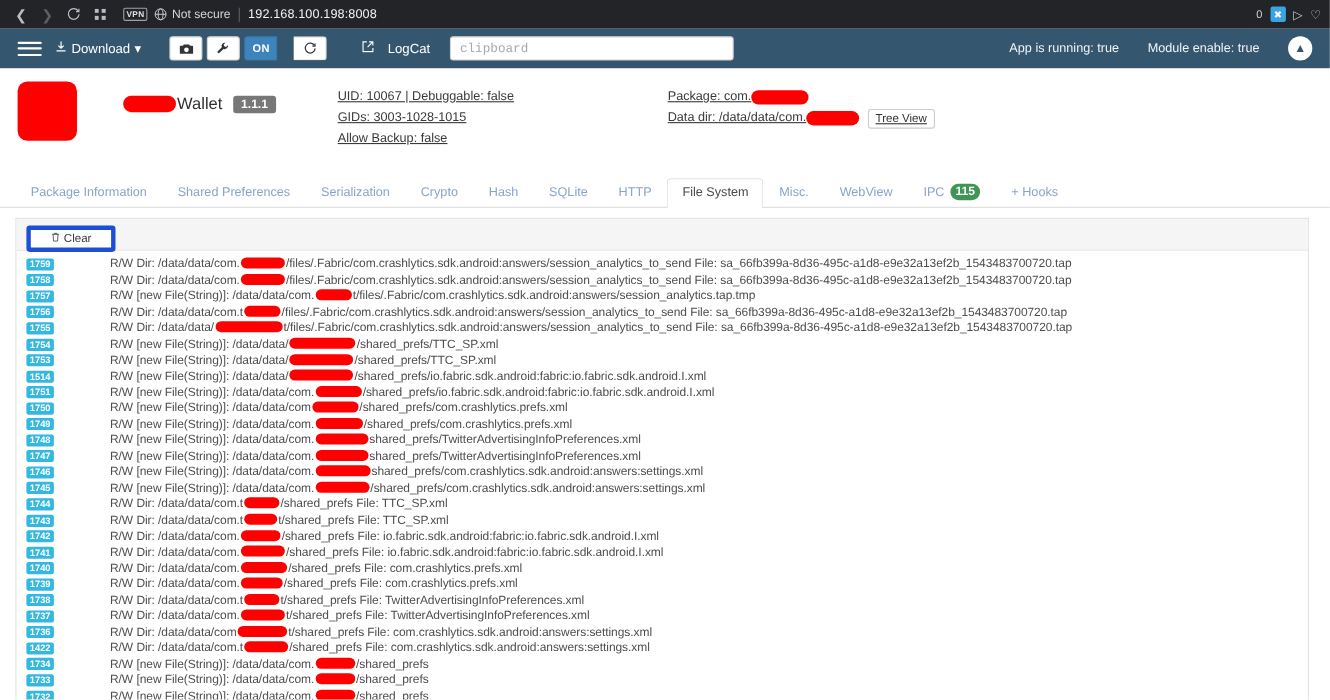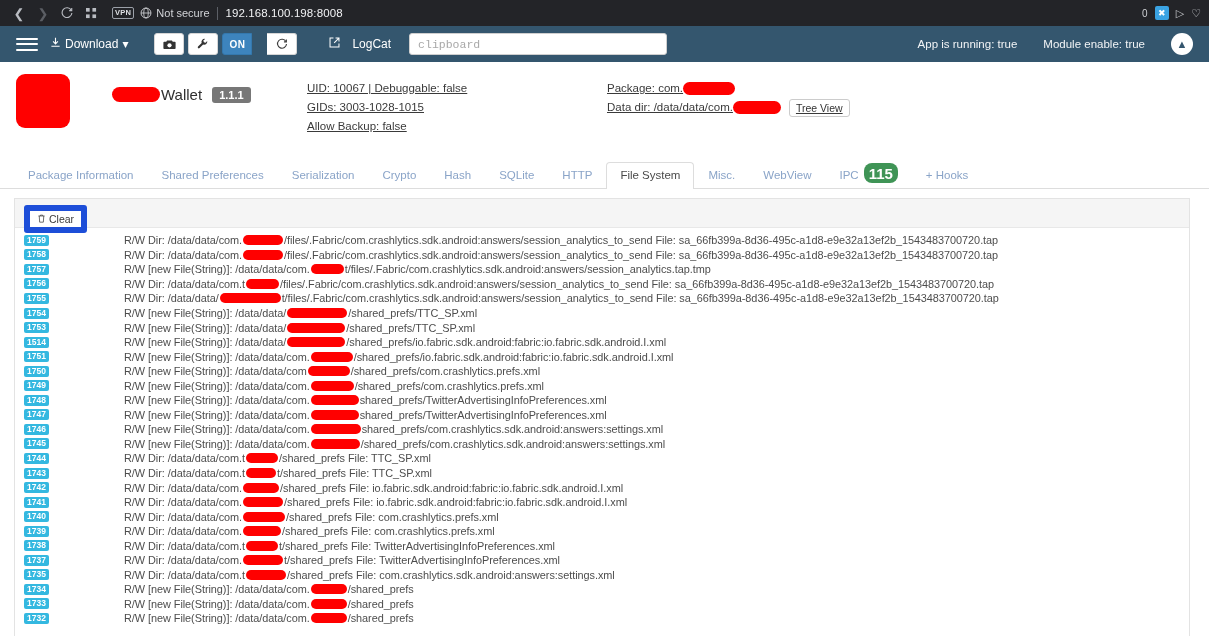--- a/index.html
+++ b/index.html
@@ -167,43 +167,43 @@
     top: 1px;
     white-space: nowrap;
   }
   .tab.active {
     color: #4a4a4a;
     background: #fff;
     border-color: #dddddd;
     border-radius: 4px 4px 0 0;
   }
   .ipc-badge {
-    background:#3f9456; color:#fff; font-size: 15px; font-weight:bold;
+    background:#3f9456; color:#fff; font-size: 11px; font-weight:bold;
     border-radius: 8px; padding: 1.5px 5px; margin-left: 5px;
     vertical-align: 1px;
   }
 
   
   #content {
     margin: 9px 19px 0 14px;
     border: 1px solid #e3e3e3;
     border-bottom: none;
     height: 443px;
     background: #fff;
     overflow: hidden;
   }
   #content-toolbar {
     background: #f5f5f5;
     border-bottom: 1px solid #e8e8e8;
     padding: 6px 9px;
     height: 29px;
   }
   .clear-btn {
-    background:#fff; border: 6px solid #1d4ed8; border-radius: 3px;
-    font-size: 10.5px; color:#3a3a3a; padding: 2px 7px;
+    background:#fff; border: 4px solid #1d4ed8; border-radius: 3px;
+    font-size: 10.5px; color:#3a3a3a; padding: 2px 18px;
     display:inline-flex; align-items:center; gap:3px; cursor:pointer;
     font-family: "Liberation Sans", sans-serif;
   }
   #log-list { padding: 5px 0 0 9px; }
   .log-row {
     display: flex; align-items: center;
     font-size: 10.9px; color: #4d4d4d;
     height: 14.55px;
     white-space: nowrap;
     gap: 46px;
@@ -211,21 +211,21 @@
   .log-id {
     background:#34b8e0; color:#ffffff;
     font-size: 8.5px; font-weight: bold;
     border-radius: 2px;
     padding: 0px 3px;
     line-height: 11px;
     min-width: 25px; text-align:center;
     margin-right: 5px;
     flex: none;
   }
-  .log-txt { letter-spacing: -0.05px; margin-left: 24px; }
+  .log-txt { letter-spacing: -0.05px; }
   .redact-inline {
     display:inline-block; background:#ff0000;
     height: 10px; border-radius: 5px; vertical-align: -1px;
     margin: 0 1px;
   }
 </style>
 </head>
 <body>
 
 <div id="browser-chrome">
@@ -465,21 +465,25 @@
       </div>
       <div class="log-row">
         <span class="log-id">1738</span>
         <span class="log-txt"><span>R/W Dir: /data/data/com.t</span><span class="redact-inline" style="width: 32px;"></span><span>t/shared_prefs File: TwitterAdvertisingInfoPreferences.xml</span></span>
       </div>
       <div class="log-row">
         <span class="log-id">1737</span>
         <span class="log-txt"><span>R/W Dir: /data/data/com.</span><span class="redact-inline" style="width: 40px;"></span><span>t/shared_prefs File: TwitterAdvertisingInfoPreferences.xml</span></span>
       </div>
       <div class="log-row">
-        <span class="log-id">1735</span>
+        <span class="log-id">1736</span>
+        <span class="log-txt"><span>R/W Dir: /data/data/com</span><span class="redact-inline" style="width: 45px;"></span><span>t/shared_prefs File: com.crashlytics.sdk.android:answers:settings.xml</span></span>
+      </div>
+      <div class="log-row">
+        <span class="log-id">1422</span>
         <span class="log-txt"><span>R/W Dir: /data/data/com.t</span><span class="redact-inline" style="width: 40px;"></span><span>/shared_prefs File: com.crashlytics.sdk.android:answers:settings.xml</span></span>
       </div>
       <div class="log-row">
         <span class="log-id">1734</span>
         <span class="log-txt"><span>R/W [new File(String)]: /data/data/com.</span><span class="redact-inline" style="width: 36px;"></span><span>/shared_prefs</span></span>
       </div>
       <div class="log-row">
         <span class="log-id">1733</span>
         <span class="log-txt"><span>R/W [new File(String)]: /data/data/com.</span><span class="redact-inline" style="width: 36px;"></span><span>/shared_prefs</span></span>
       </div>

